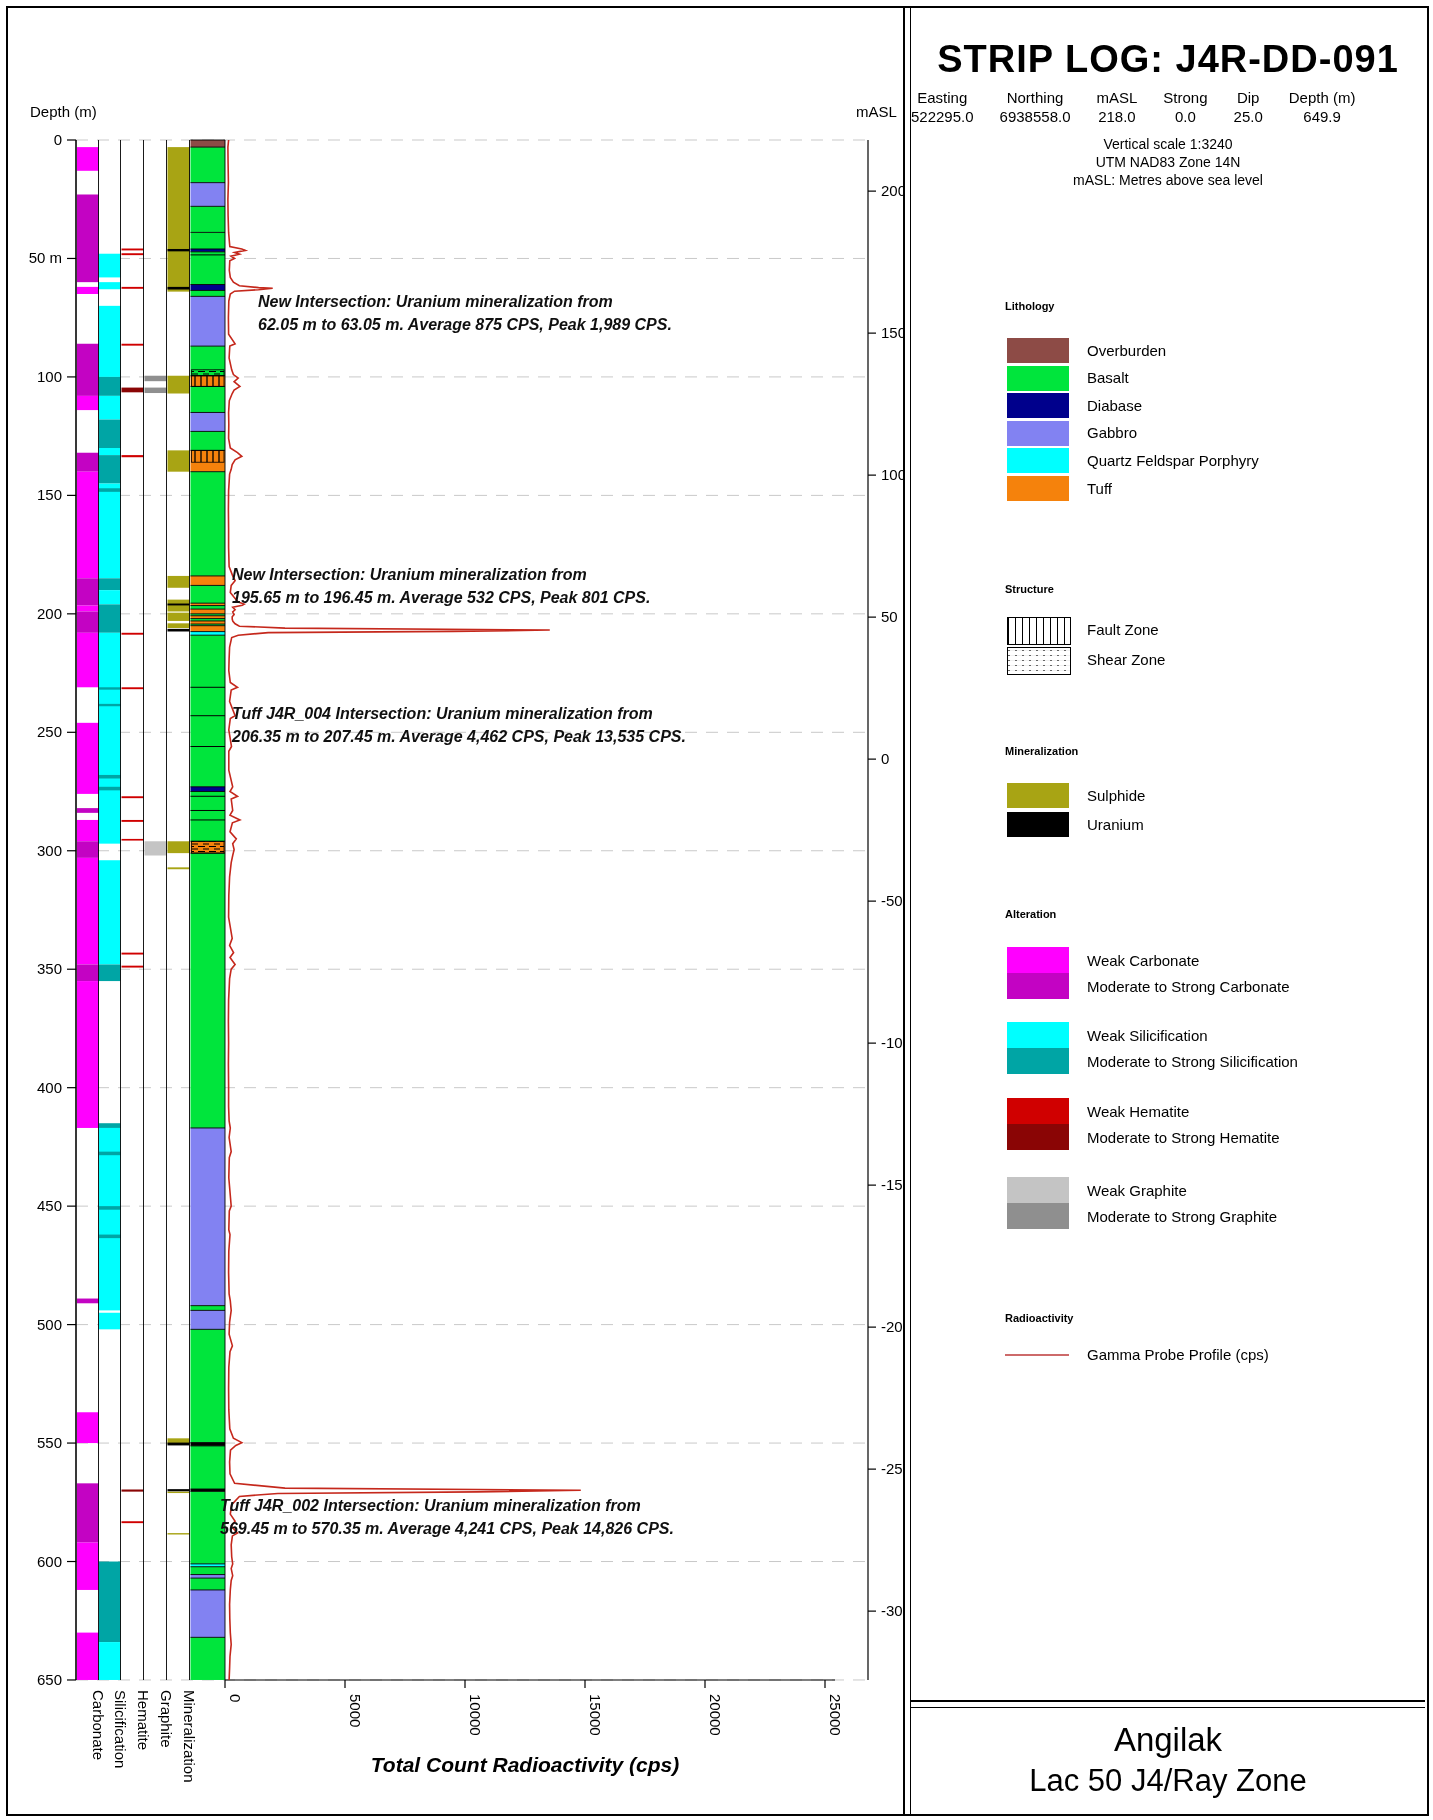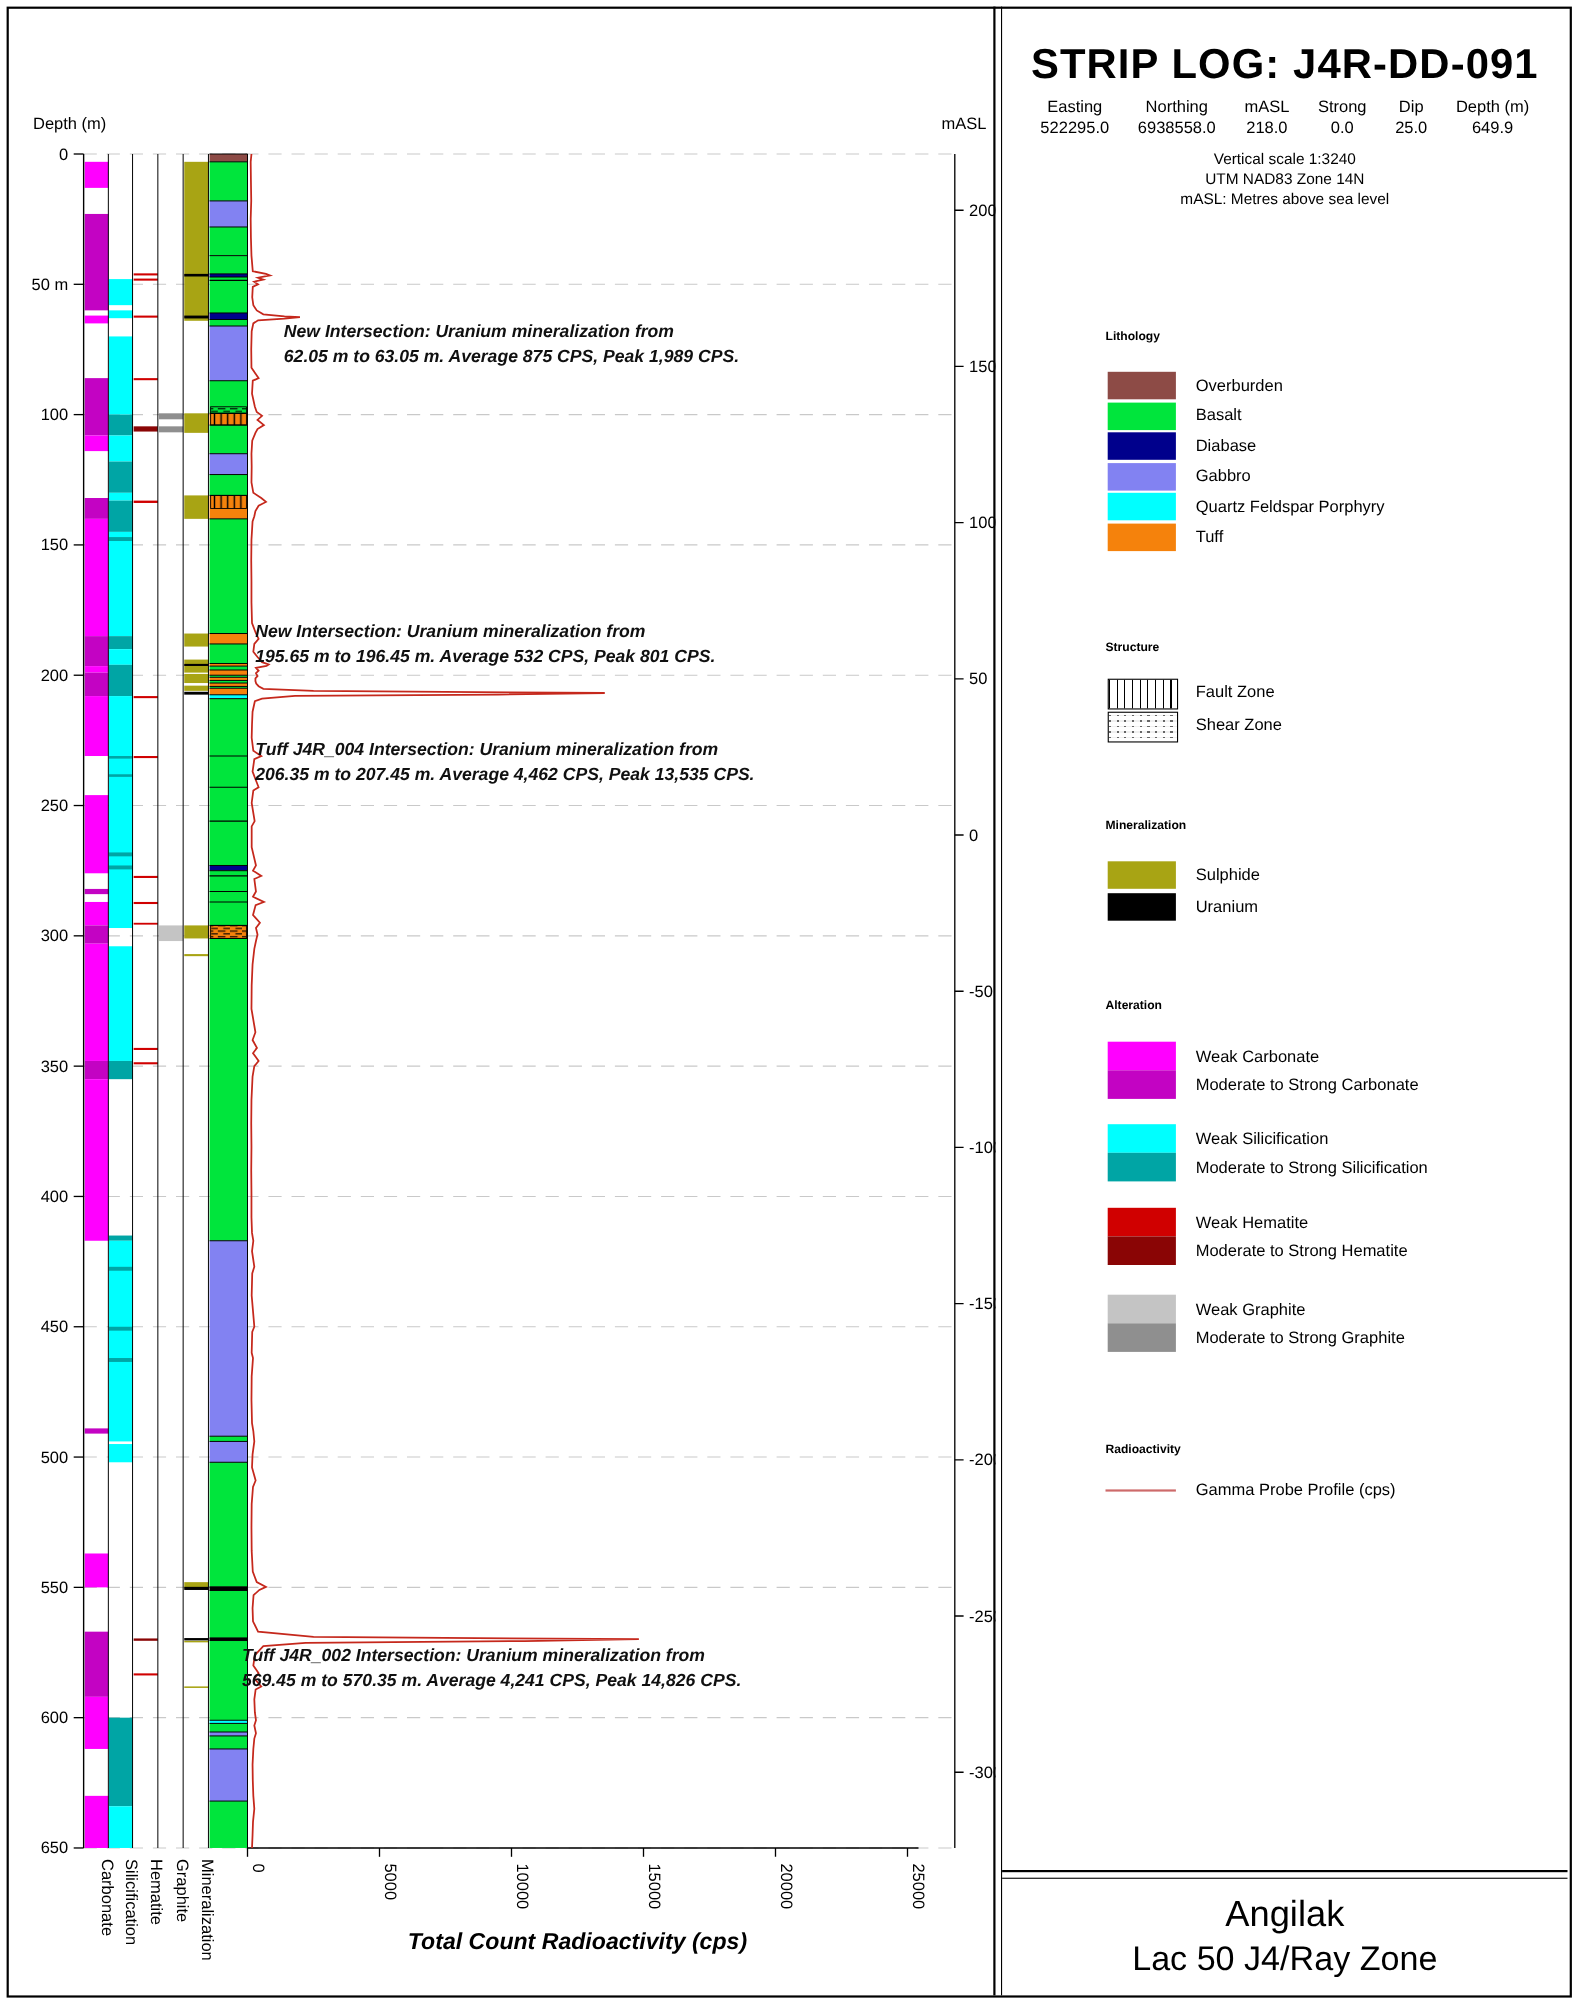--- a/index.html
+++ b/index.html
@@ -6,21 +6,21 @@
   #page{position:relative;width:1433px;height:1820px;background:#fff;overflow:hidden;}
   .outer-border{position:absolute;left:6px;top:6px;width:1419px;height:1806px;border:2px solid #000;}
   .divider-a{position:absolute;left:903px;top:6px;width:0;height:1808px;border-left:2px solid #000;}
   .divider-b{position:absolute;left:910px;top:6px;width:0;height:1808px;border-left:1px solid #000;}
   .sep-a{position:absolute;left:911px;top:1700px;width:514px;height:0;border-top:2px solid #000;}
   .sep-b{position:absolute;left:911px;top:1707px;width:514px;height:0;border-top:1px solid #000;}
   #log-panel{position:absolute;left:0;top:0;width:905px;height:1820px;}
   #right-panel{position:absolute;left:911px;top:8px;width:514px;height:1392px;}
   #title-block{position:absolute;left:911px;top:1708px;width:514px;height:104px;display:flex;flex-direction:column;align-items:center;justify-content:center;gap:4px;}
   .rp-title{text-align:center;font-size:38px;font-weight:bold;letter-spacing:1px;margin-top:30px;color:#000;}
-  .rp-fields{display:flex;justify-content:center;gap:26px;margin-top:8px;}
+  .rp-fields{display:flex;gap:26px;margin-top:8px;}
   .rp-field{text-align:center;}
   .rp-field .lab{font-size:15px;color:#000;}
   .rp-field .val{font-size:15px;color:#000;margin-top:2px;}
   .rp-notes{text-align:center;font-size:14px;color:#000;margin-top:10px;line-height:18px;}
   .legend-title{position:absolute;left:0;width:514px;text-align:center;font-size:30px;font-weight:bold;color:#000;}
   .legend-header{position:absolute;font-size:11px;font-weight:bold;color:#000;}
   .legend-swatch{position:absolute;width:62px;border:0;}
   .legend-label{position:absolute;font-size:15px;color:#000;white-space:nowrap;}
   .pattern-fault{background:repeating-linear-gradient(90deg,#000 0 1px,#fff 1px 7px);border:1px solid #000;}
   .pattern-shear{background:
@@ -339,21 +339,21 @@
       </svg>
     <div id="annotations">
         <div class="ann" style="left: 258px; top: 290px;">
           <div>New Intersection: Uranium mineralization from</div>
           <div>62.05 m to 63.05 m. Average 875 CPS, Peak 1,989 CPS.</div>
         </div>
         <div class="ann" style="left: 232px; top: 563px;">
           <div>New Intersection: Uranium mineralization from</div>
           <div>195.65 m to 196.45 m. Average 532 CPS, Peak 801 CPS.</div>
         </div>
-        <div class="ann" style="left: 232px; top: 670px;">
+        <div class="ann" style="left: 232px; top: 702px;">
           <div>Tuff J4R_004 Intersection: Uranium mineralization from</div>
           <div>206.35 m to 207.45 m. Average 4,462 CPS, Peak 13,535 CPS.</div>
         </div>
         <div class="ann" style="left: 220px; top: 1494px;">
           <div>Tuff J4R_002 Intersection: Uranium mineralization from</div>
           <div>569.45 m to 570.35 m. Average 4,241 CPS, Peak 14,826 CPS.</div>
         </div>
       </div>
   </div>
 

